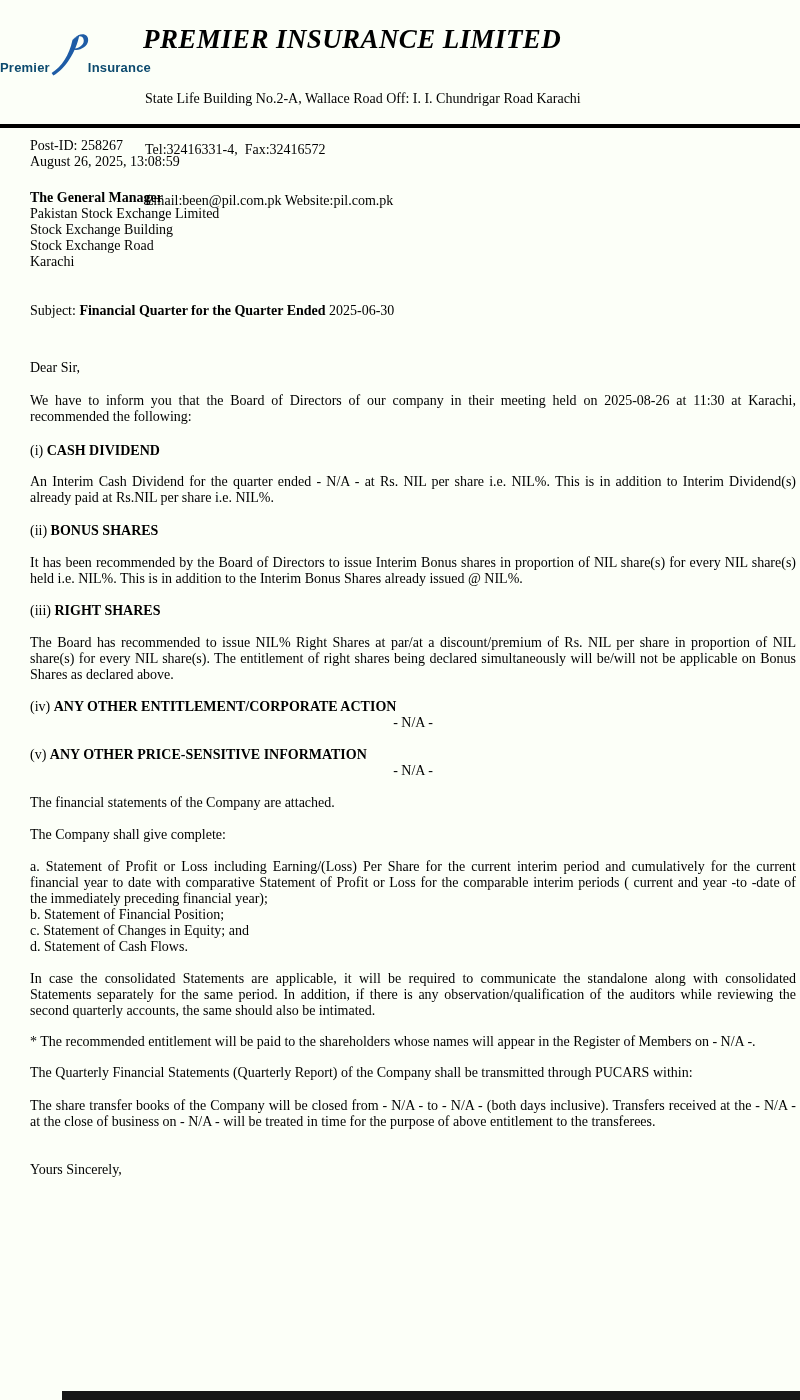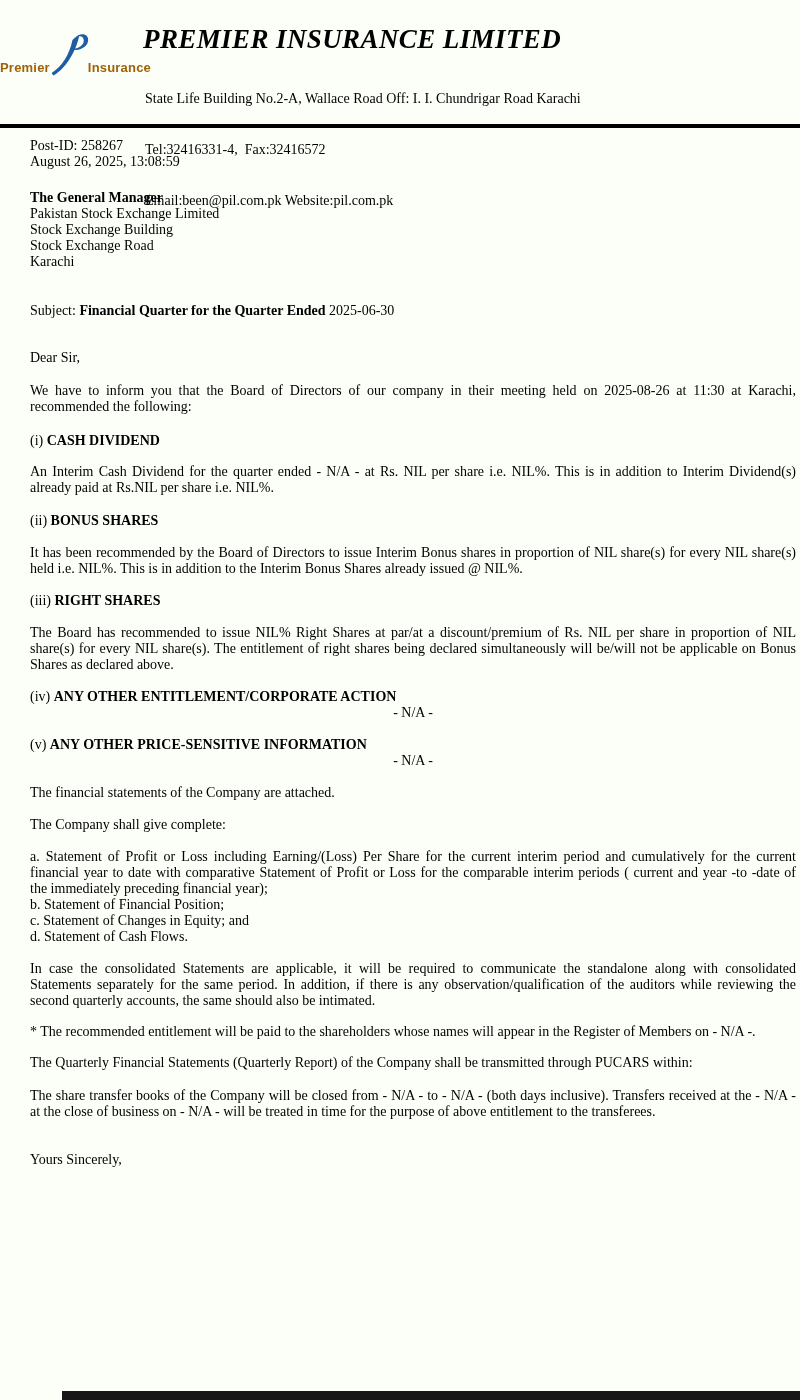--- a/index.html
+++ b/index.html
@@ -19,21 +19,21 @@
     left: 0;
     top: 28px;
     display: flex;
     align-items: flex-end;
     gap: 1px;
   }
   .logo .word {
     font-family: "Liberation Sans", sans-serif;
     font-weight: bold;
     font-size: 13px;
-    color: #a16207;
+    color: #0c4a6e;
     padding-bottom: 3px;
     letter-spacing: 0.2px;
   }
   .logo svg { display: block; margin: 0 -2px; }
 
   .company-title {
     position: absolute;
     left: 143px;
     top: 24px;
     font-size: 27px;
@@ -116,21 +116,21 @@
     <div style="margin-top:20px">
       <div class="b">The General Manager</div>
       <div>Pakistan Stock Exchange Limited</div>
       <div>Stock Exchange Building</div>
       <div>Stock Exchange Road</div>
       <div>Karachi</div>
     </div>
 
     <p style="margin-top:33px"><span>Subject: </span><span class="b">Financial Quarter for the Quarter Ended</span><span> 2025-06-30</span></p>
 
-    <p style="margin-top:31px">Dear Sir,</p>
+    <p style="margin-top:41px">Dear Sir,</p>
 
     <p style="margin-top:17px">We have to inform you that the Board of Directors of our company in their meeting held on 2025-08-26 at 11:30 at Karachi, recommended the following:</p>
 
     <p style="margin-top:18px"><span>(i) </span><span class="b">CASH DIVIDEND</span></p>
     <p style="margin-top:15px">An Interim Cash Dividend for the quarter ended - N/A - at Rs. NIL per share i.e. NIL%. This is in addition to Interim Dividend(s) already paid at Rs.NIL per share i.e. NIL%.</p>
 
     <p style="margin-top:17px"><span>(ii) </span><span class="b">BONUS SHARES</span></p>
     <p>It has been recommended by the Board of Directors to issue Interim Bonus shares in proportion of NIL share(s) for every NIL share(s) held i.e. NIL%. This is in addition to the Interim Bonus Shares already issued @ NIL%.</p>
 
     <p><span>(iii) </span><span class="b">RIGHT SHARES</span></p>

